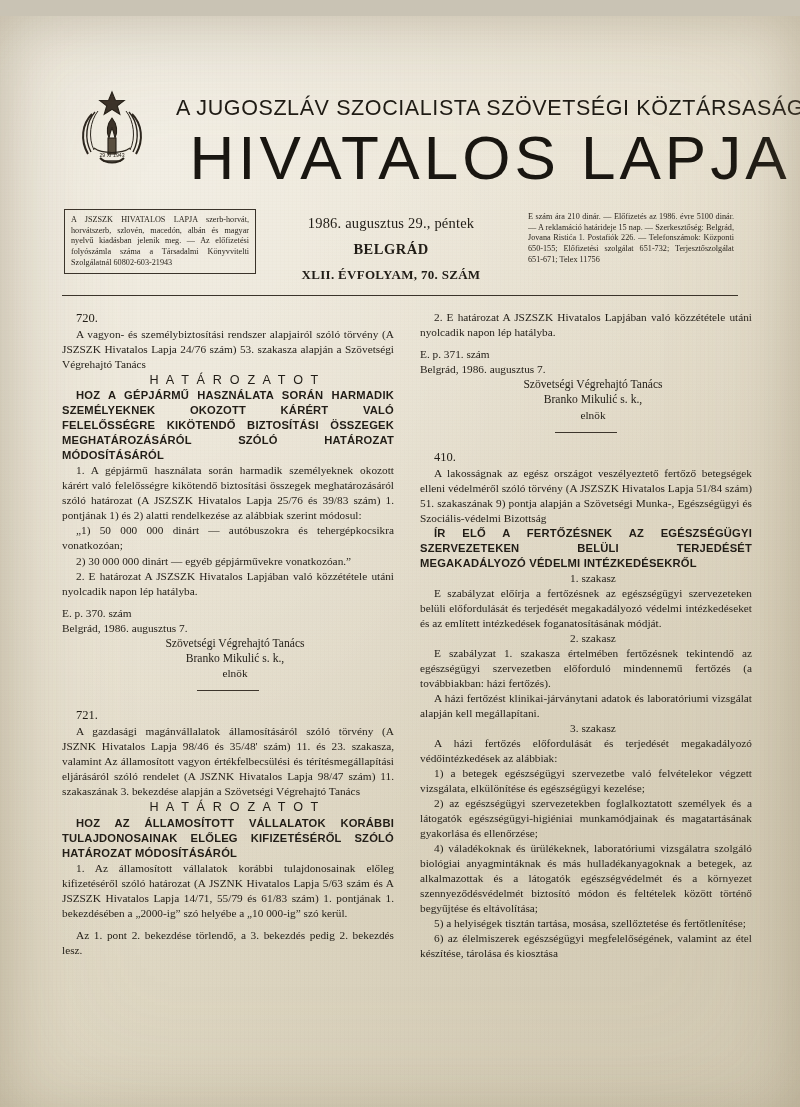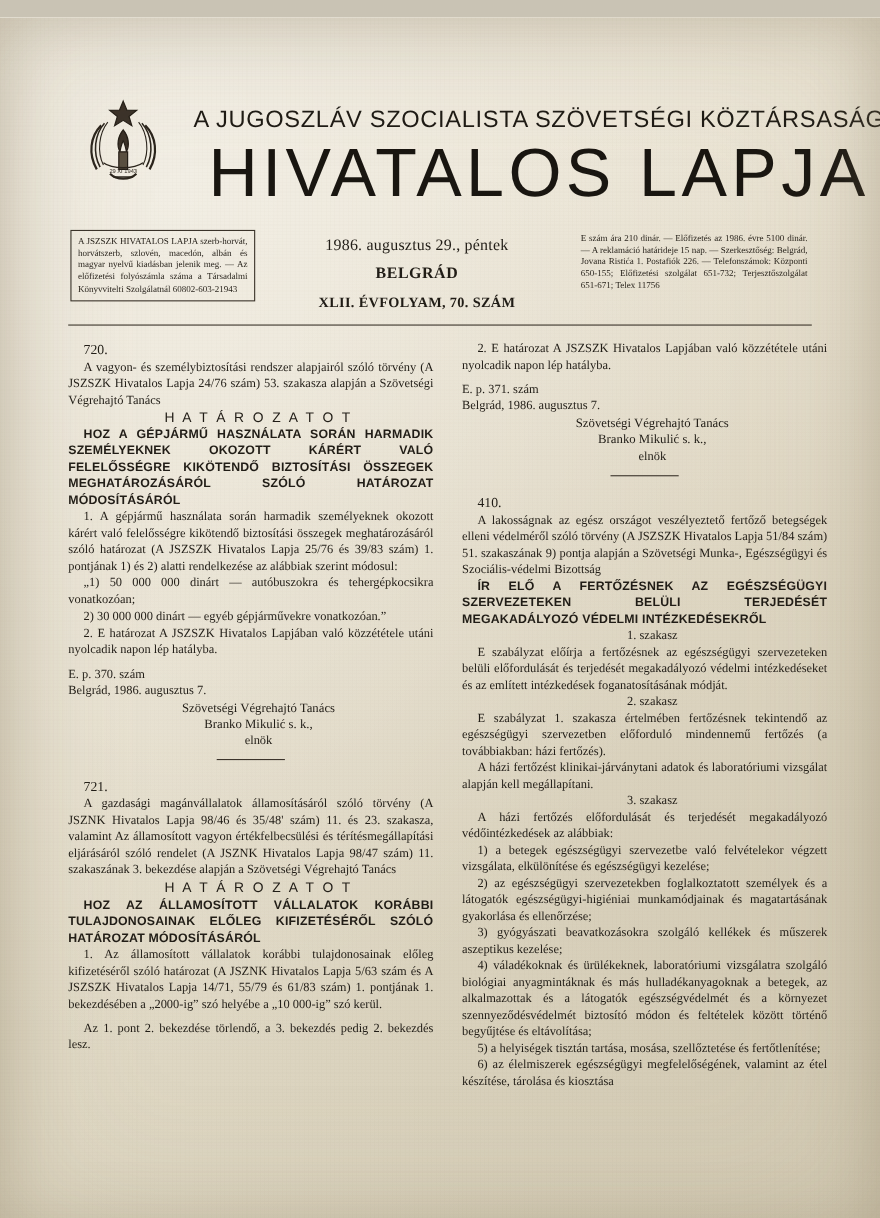--- a/index.html
+++ b/index.html
@@ -90,21 +90,21 @@
     padding: 0 2px;
   }
   .imprint-box {
     font-family: "Liberation Serif", serif;
     font-size: 8.2px;
     line-height: 1.30;
     text-align: justify;
     color: #241f18;
   }
   .imprint-left {
-    width: 168px;
+    width: 192px;
     border: 1px solid #3a332a;
     padding: 5px 6px 5px 6px;
     box-sizing: border-box;
   }
   .imprint-center {
     width: 240px;
     text-align: center;
     padding-top: 6px;
   }
   .imprint-center .ic-date {
@@ -308,21 +308,20 @@
       <p>E szabályzat előírja a fertőzésnek az egészségügyi szervezeteken belüli előfordulását és terjedését megakadályozó védelmi intézkedéseket és az említett intézkedések foganatosításának módját.</p>
 
       <p class="sect-center">2. szakasz</p>
       <p>E szabályzat 1. szakasza értelmében fertőzésnek tekintendő az egészségügyi szervezetben előforduló mindennemű fertőzés (a továbbiakban: házi fertőzés).</p>
       <p>A házi fertőzést klinikai-járványtani adatok és laboratóriumi vizsgálat alapján kell megállapítani.</p>
 
       <p class="sect-center">3. szakasz</p>
       <p>A házi fertőzés előfordulását és terjedését megakadályozó védőintézkedések az alábbiak:</p>
       <p>1) a betegek egészségügyi szervezetbe való felvételekor végzett vizsgálata, elkülönítése és egészségügyi kezelése;</p>
       <p>2) az egészségügyi szervezetekben foglalkoztatott személyek és a látogatók egészségügyi-higiéniai munkamódjainak és magatartásának gyakorlása és ellenőrzése;</p>
-      <p>3) gyógyászati beavatkozásokra szolgáló kellékek és műszerek aszeptikus kezelése;</p>
       <p>4) váladékoknak és ürülékeknek, laboratóriumi vizsgálatra szolgáló biológiai anyagmintáknak és más hulladékanyagoknak a betegek, az alkalmazottak és a látogatók egészségvédelmét és a környezet szennyeződésvédelmét biztosító módon és feltételek között történő begyűjtése és eltávolítása;</p>
       <p>5) a helyiségek tisztán tartása, mosása, szellőztetése és fertőtlenítése;</p>
       <p>6) az élelmiszerek egészségügyi megfelelőségének, valamint az étel készítése, tárolása és kiosztása</p>
     </div>
   </div>
 
   <div class="grain"></div>
   <div class="edge-shade"></div>
 </div>
 

